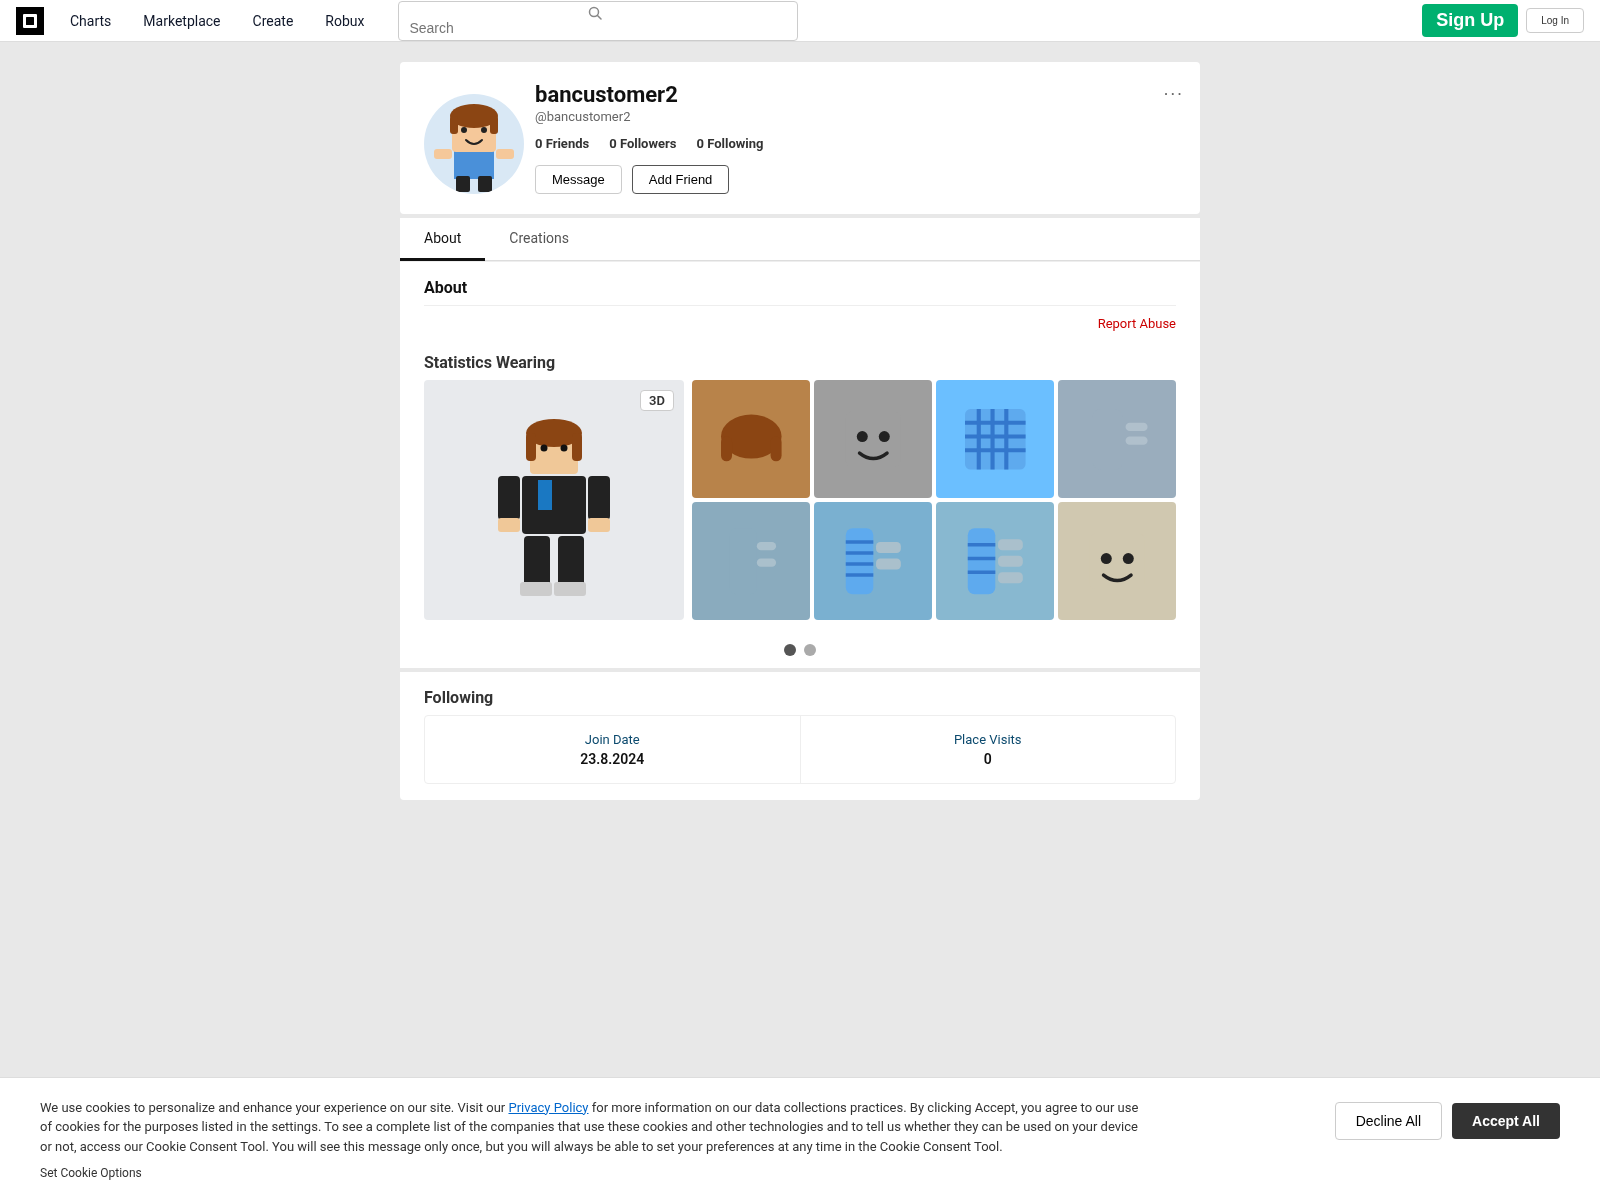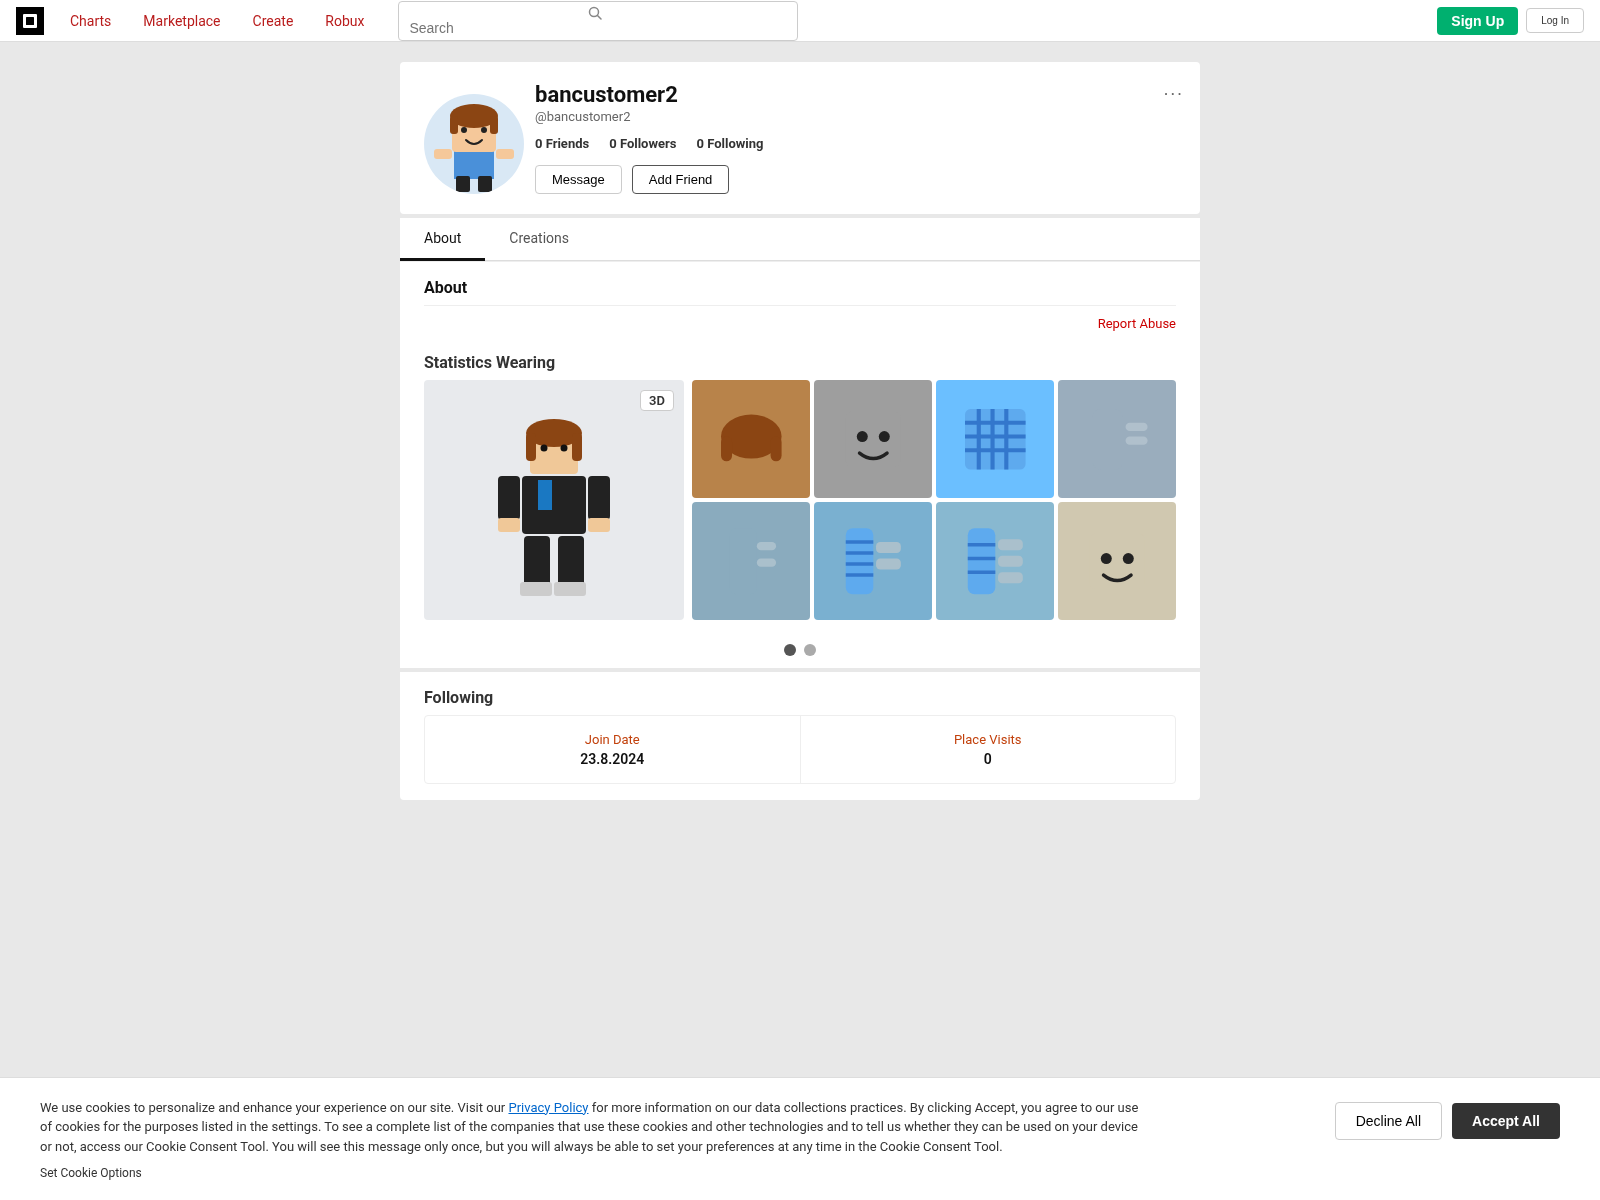--- a/index.html
+++ b/index.html
@@ -21,21 +21,21 @@
       display: flex; align-items: center; justify-content: center;
       margin-right: 8px;
       flex-shrink: 0;
     }
     .nav-logo svg { width: 20px; height: 20px; }
     .nav-link {
       padding: 0 14px;
       height: 42px;
       display: flex; align-items: center;
       font-size: 14px;
-      color: #b91c1c;
+      color: #0f172a;
       cursor: pointer;
       text-decoration: none;
       white-space: nowrap;
     }
     .nav-search {
       flex: 1;
       margin: 0 16px;
       max-width: 400px;
     }
     .nav-search-inner {
@@ -55,21 +55,21 @@
       background: transparent;
     }
     .nav-right { margin-left: auto; display: flex; align-items: center; gap: 8px; }
     .btn-signup {
       background: #00b06f;
       color: #fff;
       border: none;
       padding: 6px 14px;
       border-radius: 4px;
       cursor: pointer;
-      font-size: 14px;
+      font-size: 18px;
       font-weight: 600;
     }
     .btn-login {
       background: #fff;
       color: #333;
       border: 1px solid #ccc;
       padding: 6px 14px;
       border-radius: 4px;
       cursor: pointer;
       font-size: 10px;
@@ -272,21 +272,21 @@
       border: 1px solid #eee;
       border-radius: 4px;
     }
     .stat-box {
       flex: 1;
       padding: 16px;
       text-align: center;
       border-right: 1px solid #eee;
     }
     .stat-box:last-child { border-right: none; }
-    .stat-label { font-size: 13px; color: #c2410c; margin-bottom: 4px; }
+    .stat-label { font-size: 13px; color: #0c4a6e; margin-bottom: 4px; }
     .stat-value { font-size: 14px; font-weight: 600; color: #111; }
 
     
     .cookie-banner {
       position: fixed;
       bottom: 0; left: 0; right: 0;
       background: #fff;
       border-top: 1px solid #ddd;
       padding: 20px 40px;
       display: flex;

